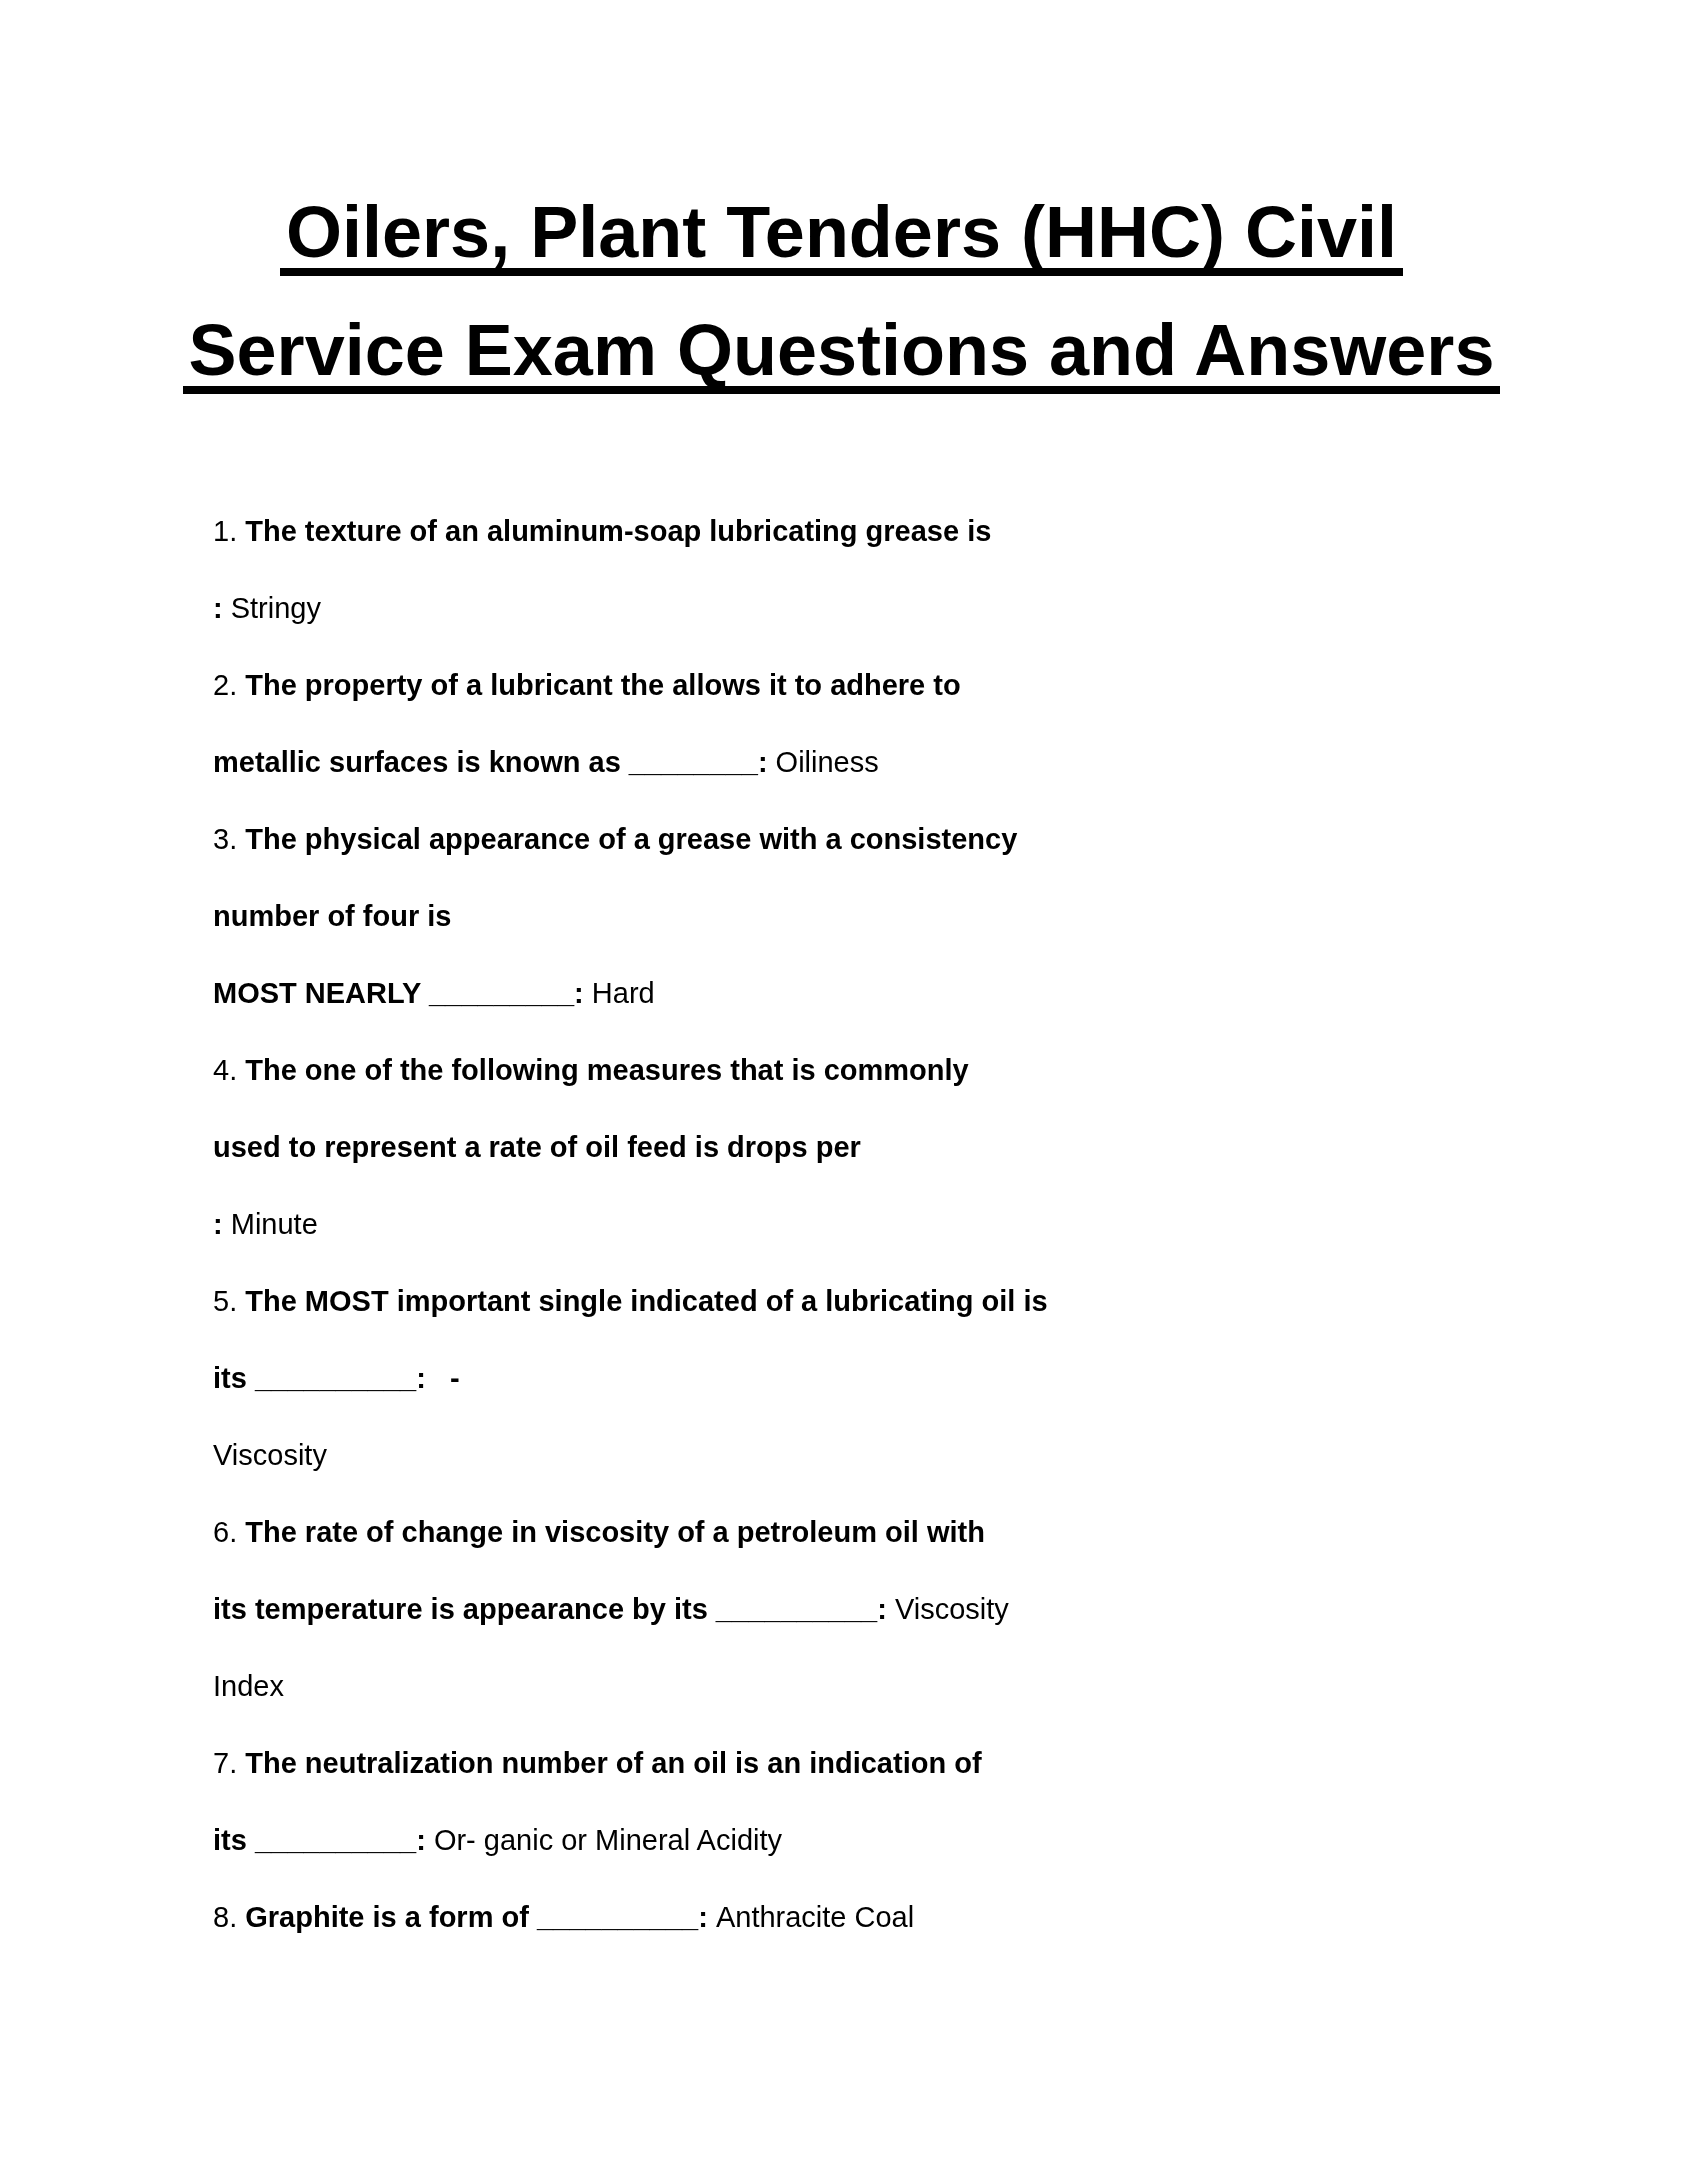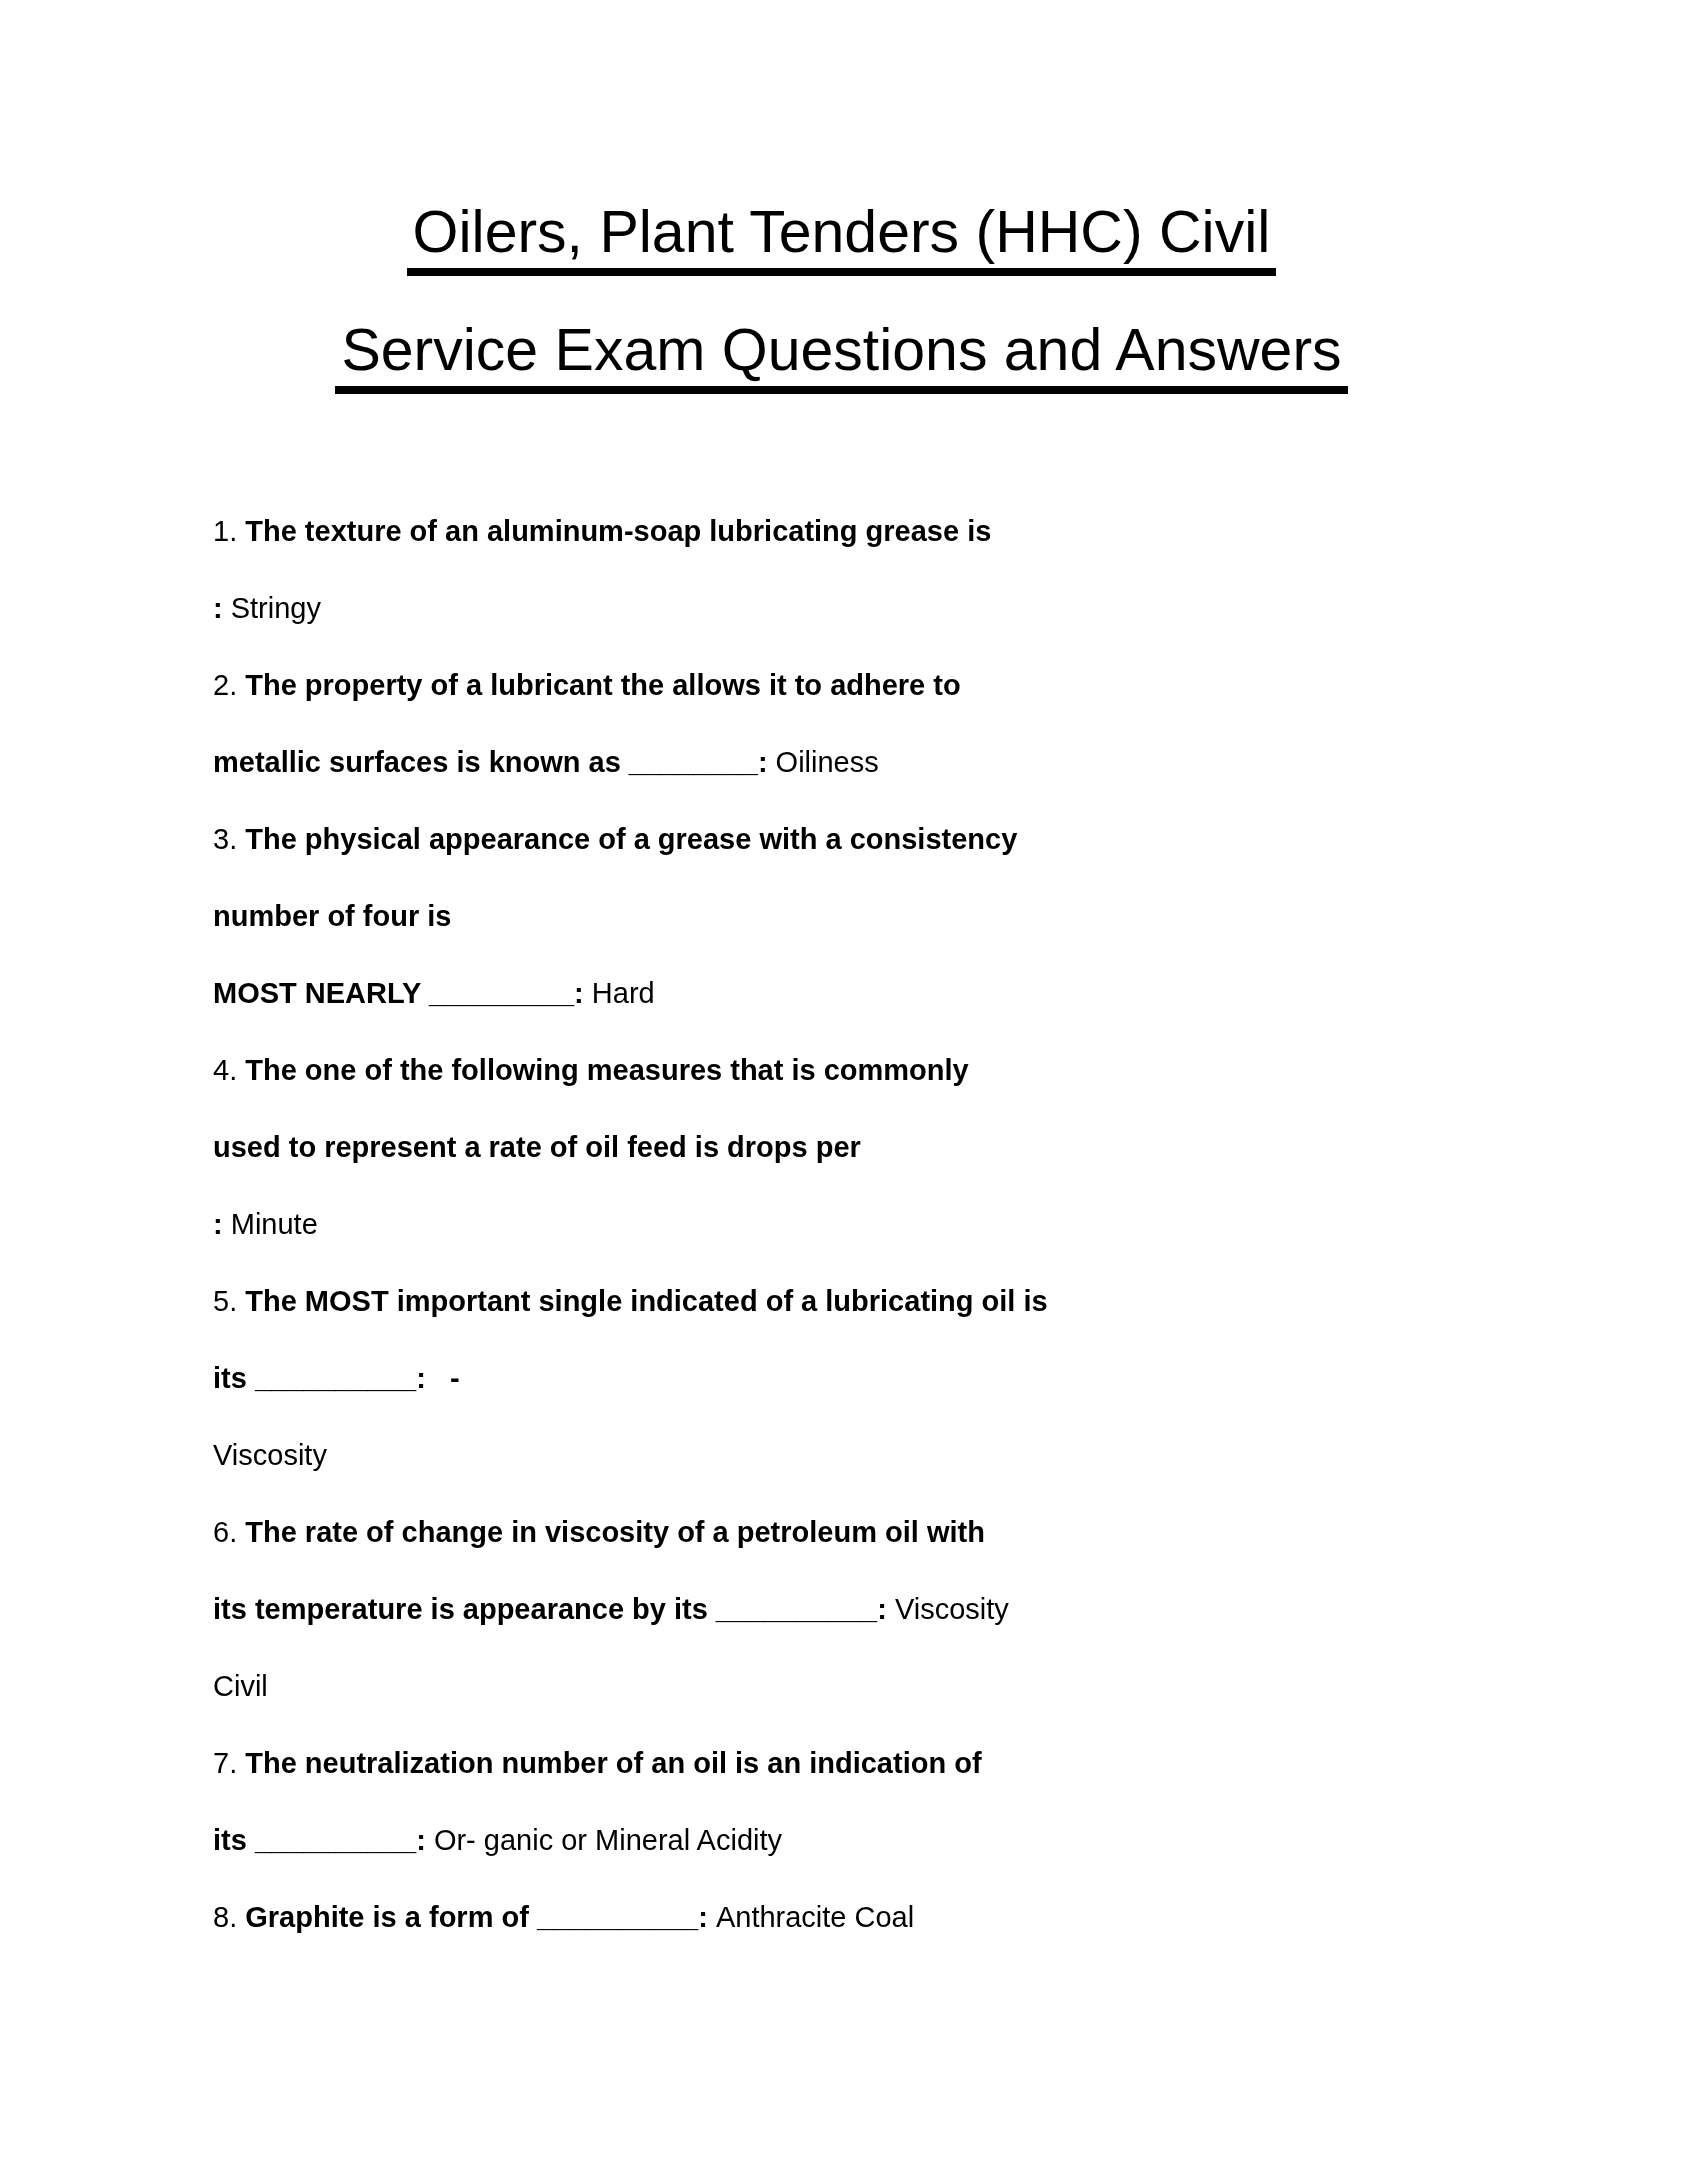--- a/index.html
+++ b/index.html
@@ -10,22 +10,22 @@
     height: 2178px;
     background: #ffffff;
     color: #000000;
     font-family: "Liberation Sans", sans-serif;
     overflow: hidden;
   }
   .title-block { padding-top: 203px; }
   .title-line { height: 118px; text-align: center; }
   .title-line .title-text {
     display: inline-block;
-    font-weight: 400;
-    font-size: 59px;
+    font-weight: 700;
+    font-size: 72px;
     line-height: 59px;
     border-bottom: 8px solid #000000;
     padding: 0 6px 6px 6px;
     white-space: pre;
   }
   .content {
     margin-top: 54px;
     margin-left: 213px;
     margin-right: 178px;
     font-size: 29px;
@@ -57,19 +57,19 @@
       <div class="line"><span class="seg b">number of four is</span></div>
       <div class="line"><span class="seg b">MOST NEARLY _________: </span><span class="seg">Hard</span></div>
       <div class="line"><span class="seg">4. </span><span class="seg b">The one of the following measures that is commonly</span></div>
       <div class="line"><span class="seg b">used to represent a rate of oil feed is drops per</span></div>
       <div class="line"><span class="seg b">: </span><span class="seg">Minute</span></div>
       <div class="line"><span class="seg">5. </span><span class="seg b">The MOST important single indicated of a lubricating oil is</span></div>
       <div class="line"><span class="seg b">its __________:   -</span></div>
       <div class="line"><span class="seg">Viscosity</span></div>
       <div class="line"><span class="seg">6. </span><span class="seg b">The rate of change in viscosity of a petroleum oil with</span></div>
       <div class="line"><span class="seg b">its temperature is appearance by its __________: </span><span class="seg">Viscosity</span></div>
-      <div class="line"><span class="seg">Civil</span></div>
+      <div class="line"><span class="seg">Index</span></div>
       <div class="line"><span class="seg">7. </span><span class="seg b">The neutralization number of an oil is an indication of</span></div>
       <div class="line"><span class="seg b">its __________: </span><span class="seg">Or- ganic or Mineral Acidity</span></div>
       <div class="line"><span class="seg">8. </span><span class="seg b">Graphite is a form of __________: </span><span class="seg">Anthracite Coal</span></div>
     </div>
 </div>
 
 
 </body></html>

